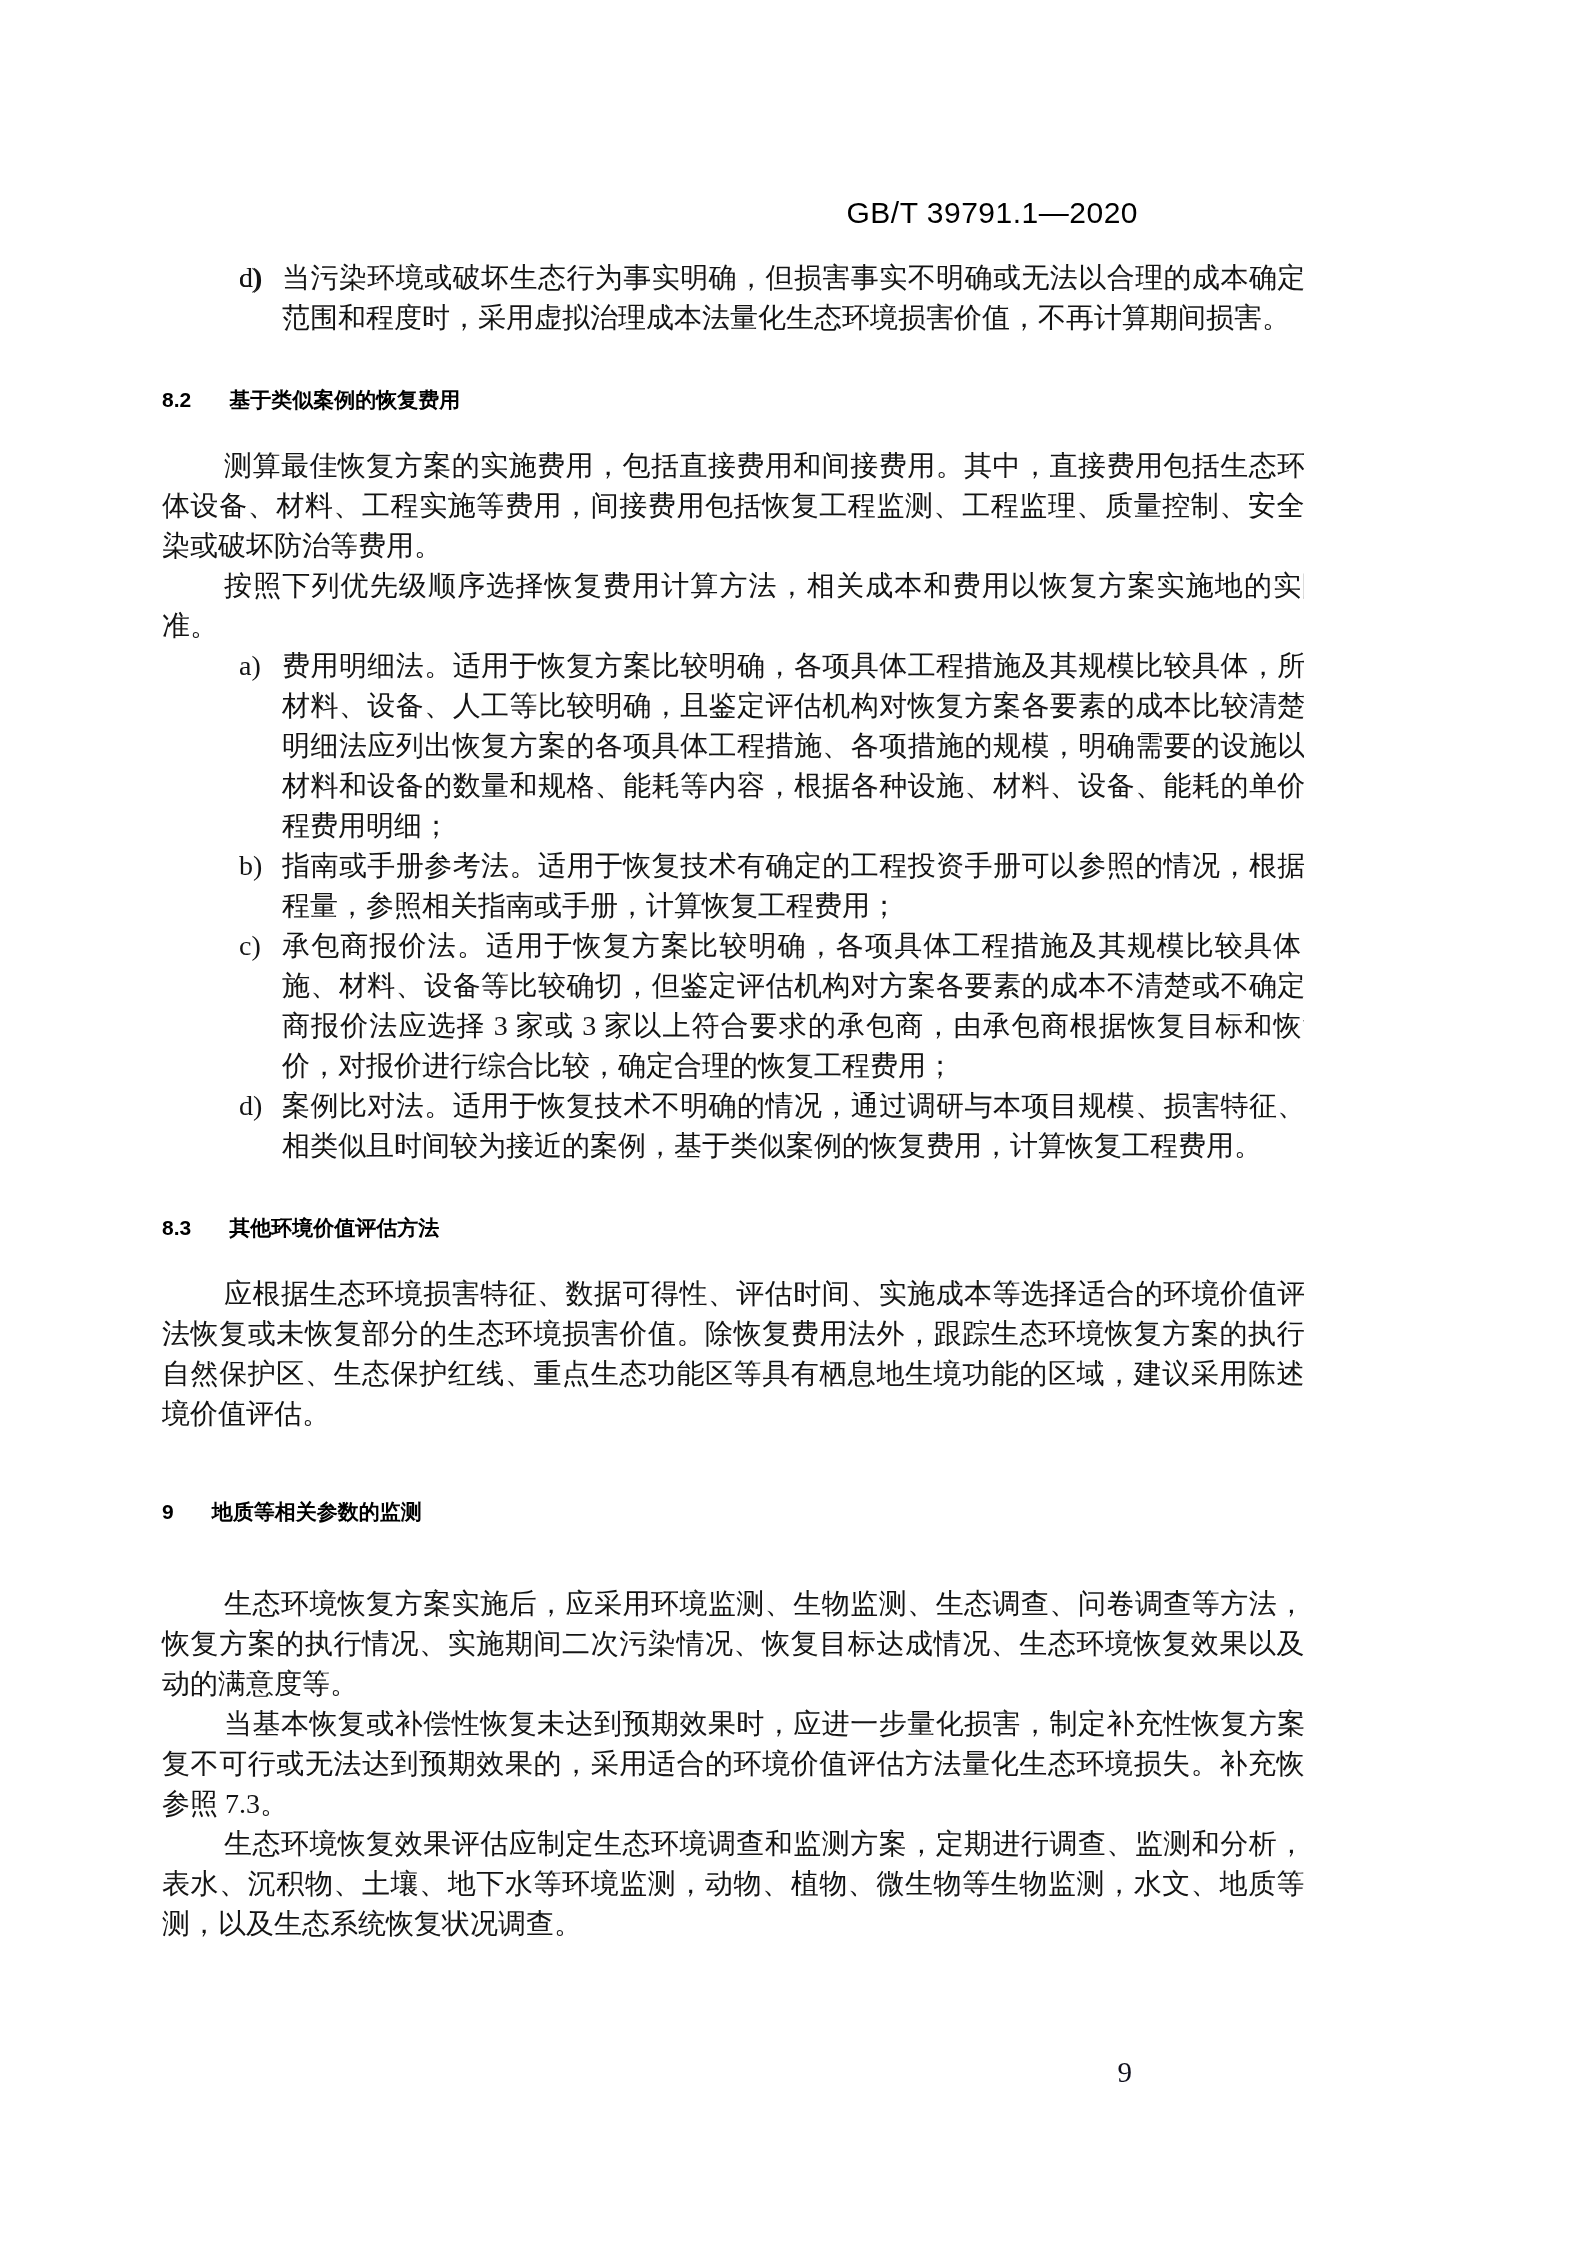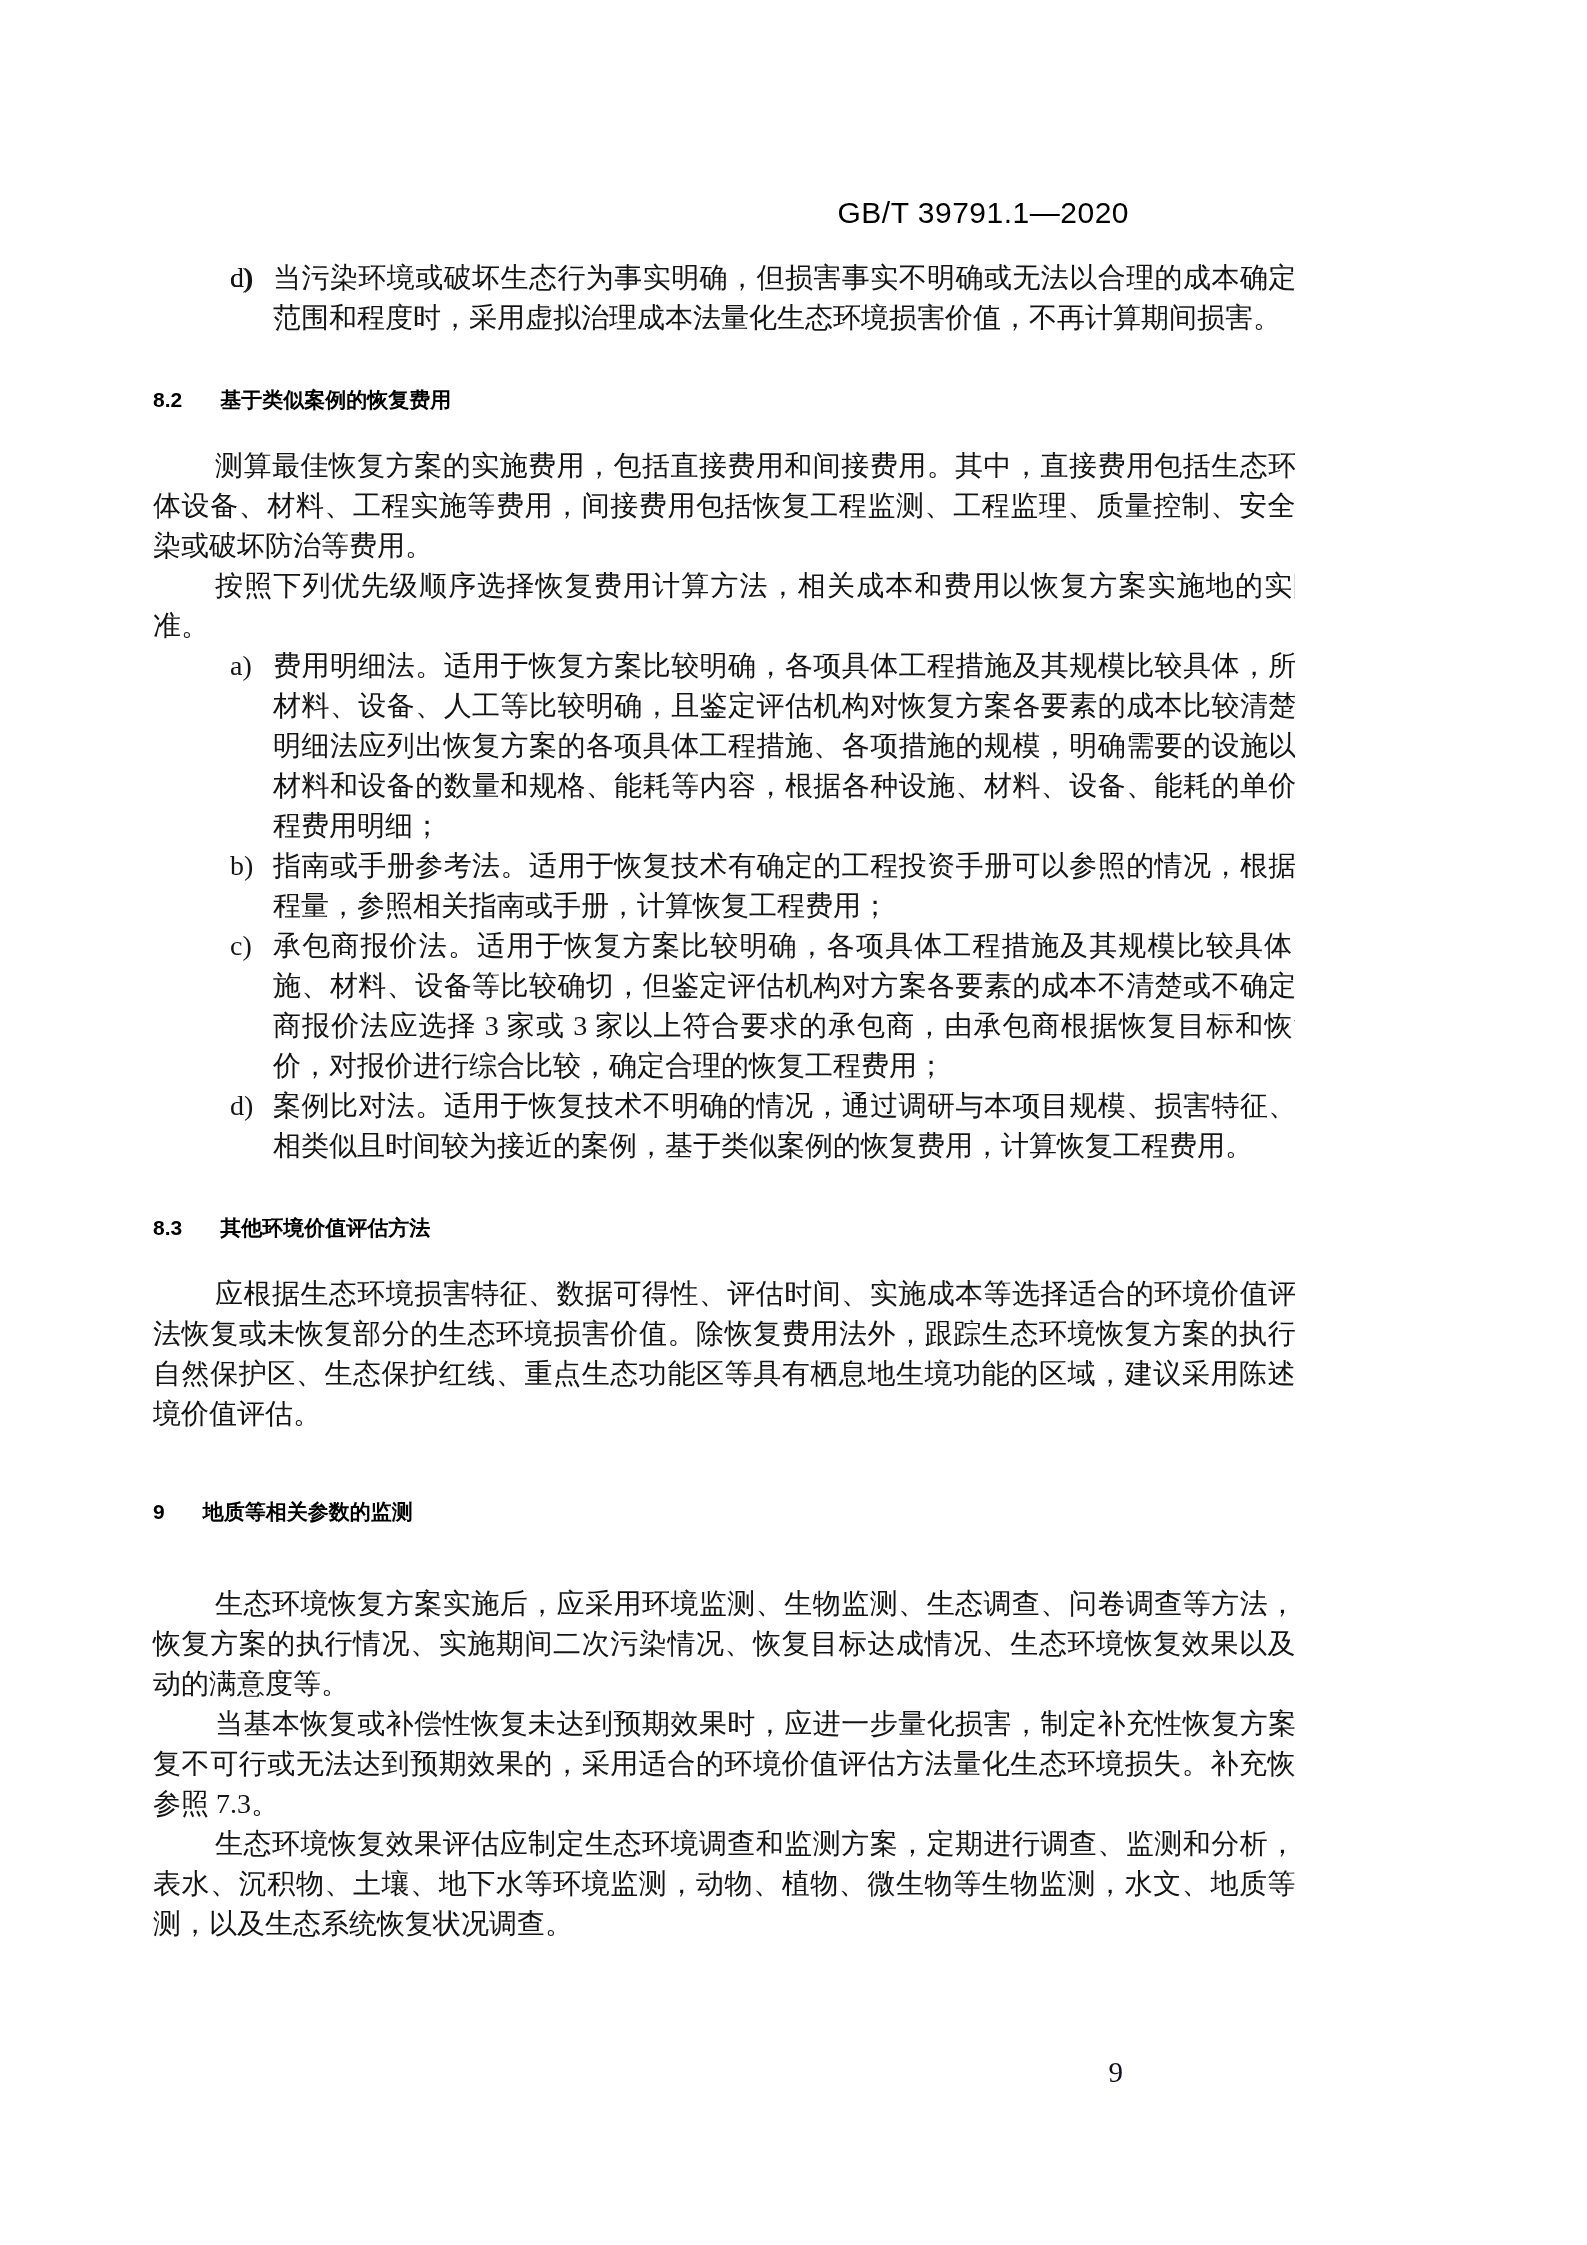--- a/index.html
+++ b/index.html
@@ -9,20 +9,21 @@
     background: #ffffff;
   }
   .page {
     position: relative;
     width: 1295px;
     height: 2245px;
     background: #ffffff;
     color: #111111;
     font-family: "Liberation Serif", "DejaVu Serif", serif;
     overflow: hidden;
+    margin-left: 9px;
   }
   
   .doc-code {
     position: absolute;
     top: 196px;
     right: 166px;
     font-family: "Liberation Sans", "DejaVu Sans", sans-serif;
     font-size: 30px;
     letter-spacing: 0.5px;
     color: #000000;

